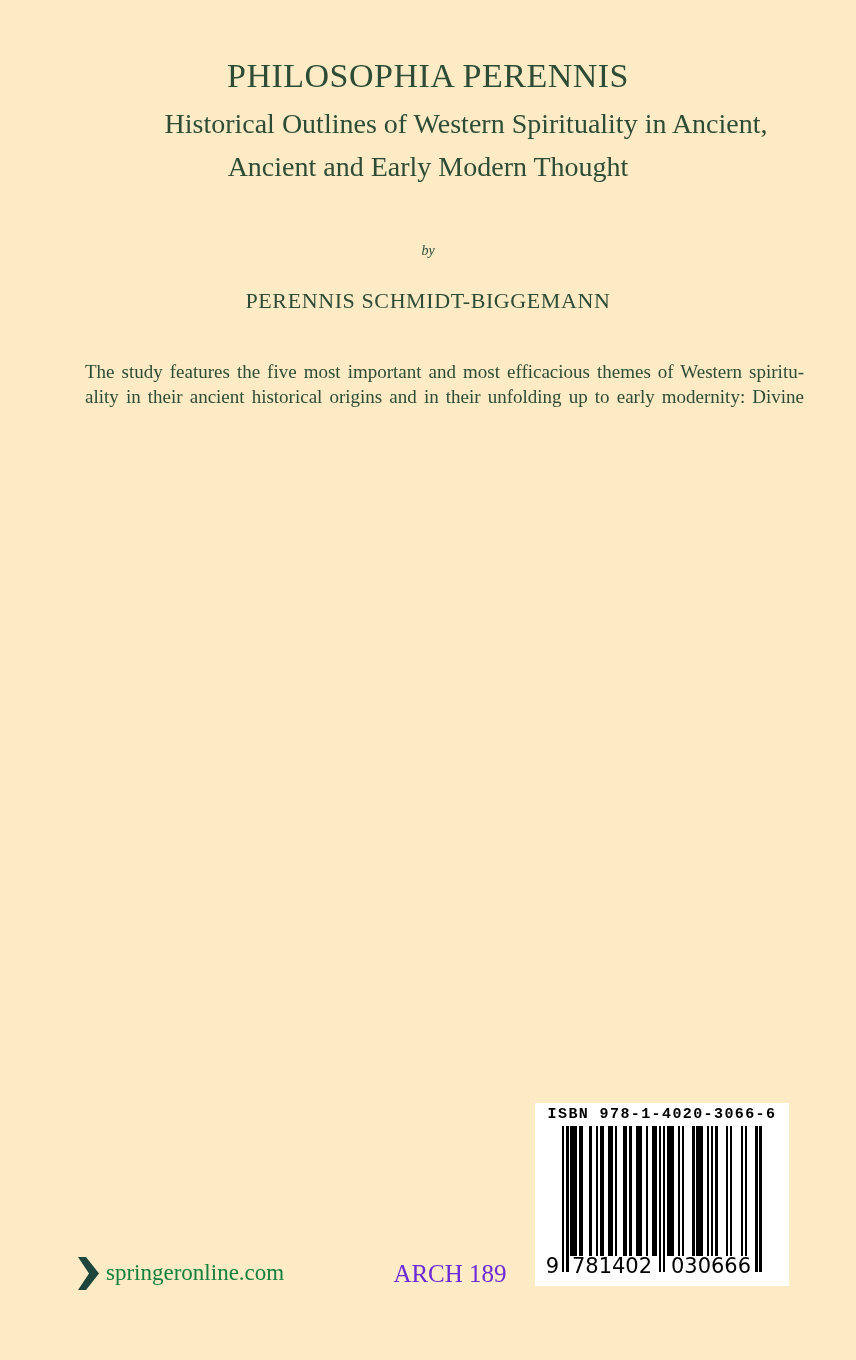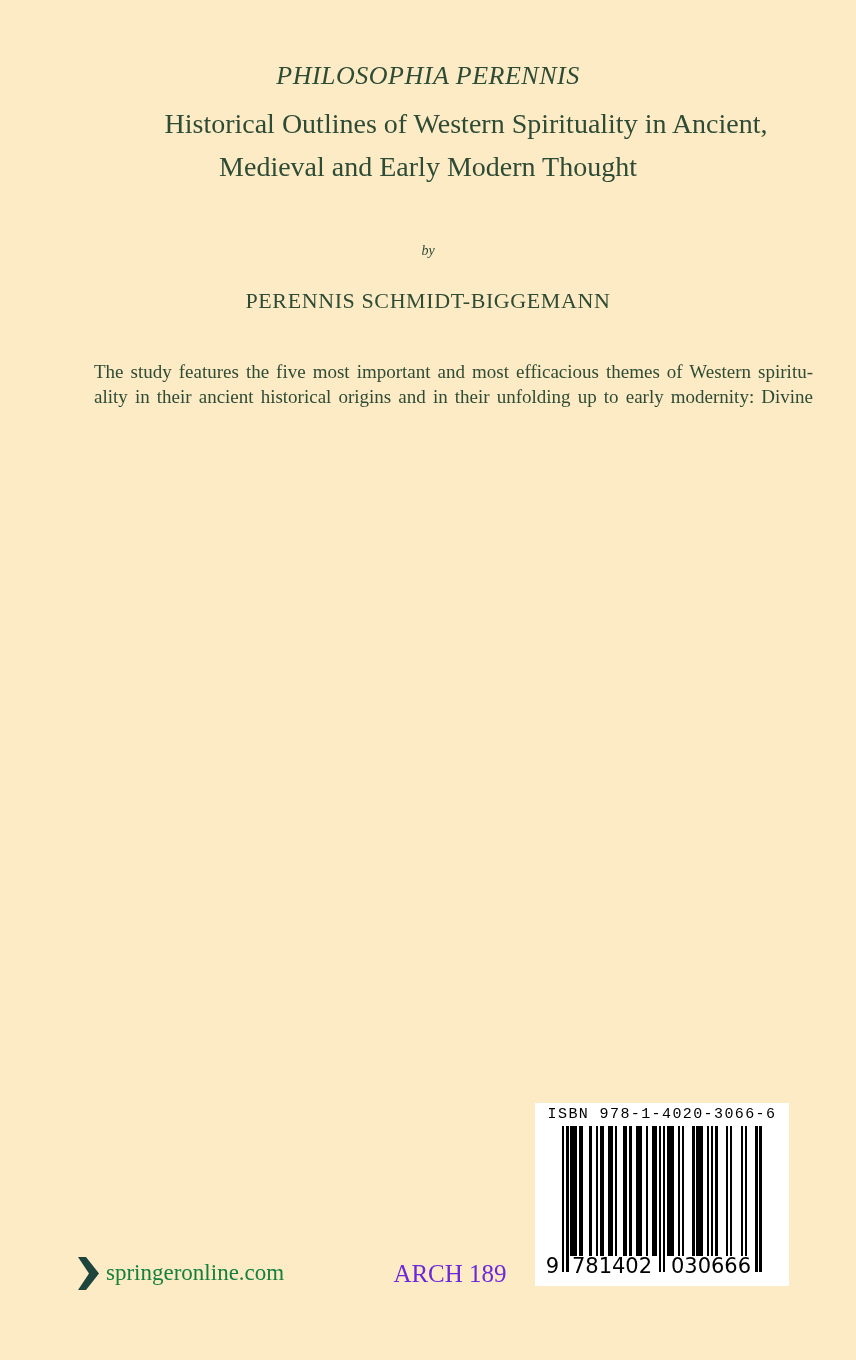--- a/index.html
+++ b/index.html
@@ -9,24 +9,23 @@
     background:#fcebc5;
     font-family:"Liberation Serif","DejaVu Serif",serif;
     color:#2e4b35;
     overflow:hidden;
   }
   .abs{position:absolute;}
   .center{left:0;width:856px;text-align:center;}
 
   .book-title{
     top:60px;
-    font-size:26px;
+    font-size:34px;
     line-height:32px;
     letter-spacing:0.5px;
-    font-style:italic;
   }
   .subtitle-line1{
     top:106px;
     font-size:28px;
     line-height:36px;
     padding-left:38px;
   }
   .subtitle-line2{
     top:149px;
     font-size:28px;
@@ -40,21 +39,20 @@
   .author{
     top:288px;
     font-size:22px;
     letter-spacing:0.6px;
   }
 
   .blurb{
     top:360px;left:85px;width:719px;
     font-size:19px;
     line-height:24.5px;
-    margin-left:9px;
   }
   .blurb-line{
     text-align:justify;
     text-align-last:justify;
     white-space:nowrap;
   }
   .blurb-line.last{
     text-align:left;
     text-align-last:left;
   }
@@ -64,20 +62,21 @@
     background:#ffffff;
   }
   .isbn-label{
     position:absolute;top:3px;left:0;width:100%;
     text-align:center;
     font-family:"Liberation Mono","DejaVu Sans Mono",monospace;
     font-size:15px;
     letter-spacing:1.4px;
     color:#000000;
     white-space:nowrap;
+    font-weight:bold;
   }
   .barcode-svg{
     position:absolute;left:0;top:0;width:254px;height:183px;
   }
   .barcode-svg rect{fill:#000000;}
   .barcode-svg text{
     fill:#000000;
     font-family:"DejaVu Sans","Liberation Sans",sans-serif;
     font-size:21px;
   }
@@ -98,21 +97,21 @@
     color:#6d28d9;
   }
 </style>
 </head>
 <body>
 
 <div class="abs center book-title">PHILOSOPHIA PERENNIS</div>
 
 <div class="abs center subtitle-line1">Historical Outlines of Western Spirituality in Ancient,</div>
 
-<div class="abs center subtitle-line2">Medieval and Early Modern Thought</div>
+<div class="abs center subtitle-line2">Ancient and Early Modern Thought</div>
 
 <div class="abs center byline">by</div>
 
 <div class="abs center author">PERENNIS SCHMIDT-BIGGEMANN</div>
 
 <div class="abs blurb">
     <div class="blurb-line">The study features the five most important and most efficacious themes of Western spiritu-</div>
     <div class="blurb-line">ality in their ancient historical origins and in their unfolding up to early modernity: Divine</div>
   </div>
 

